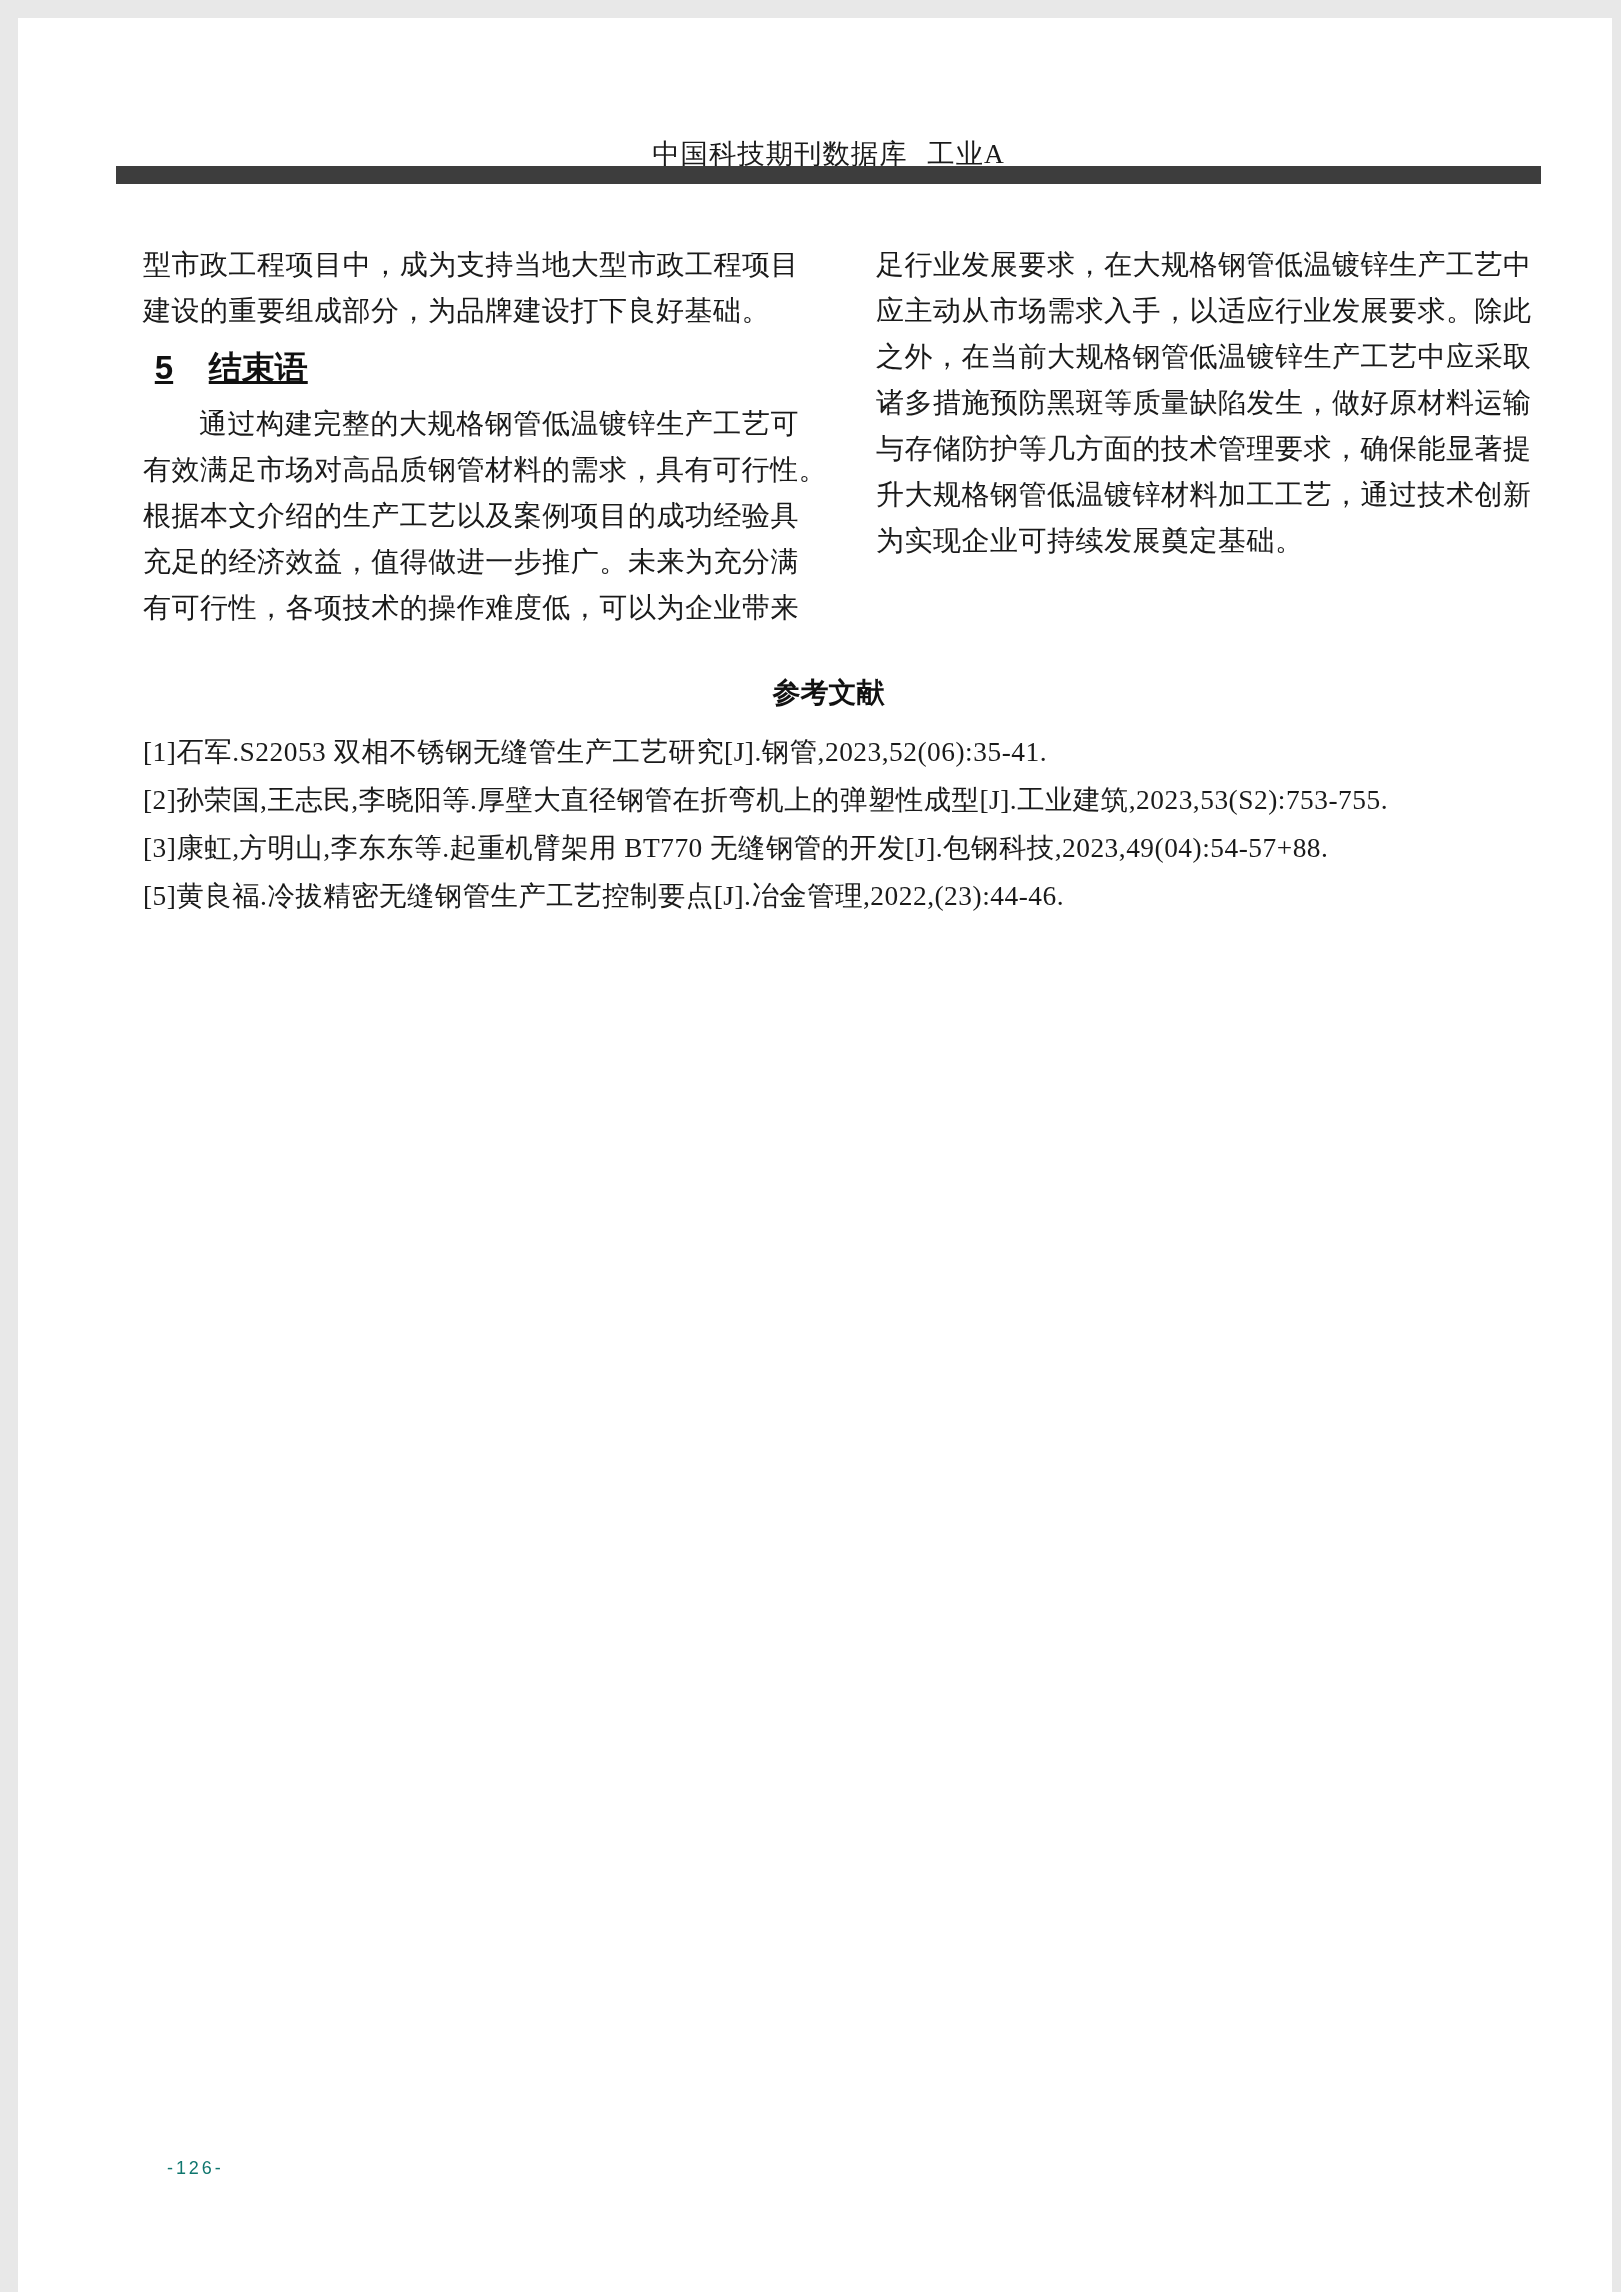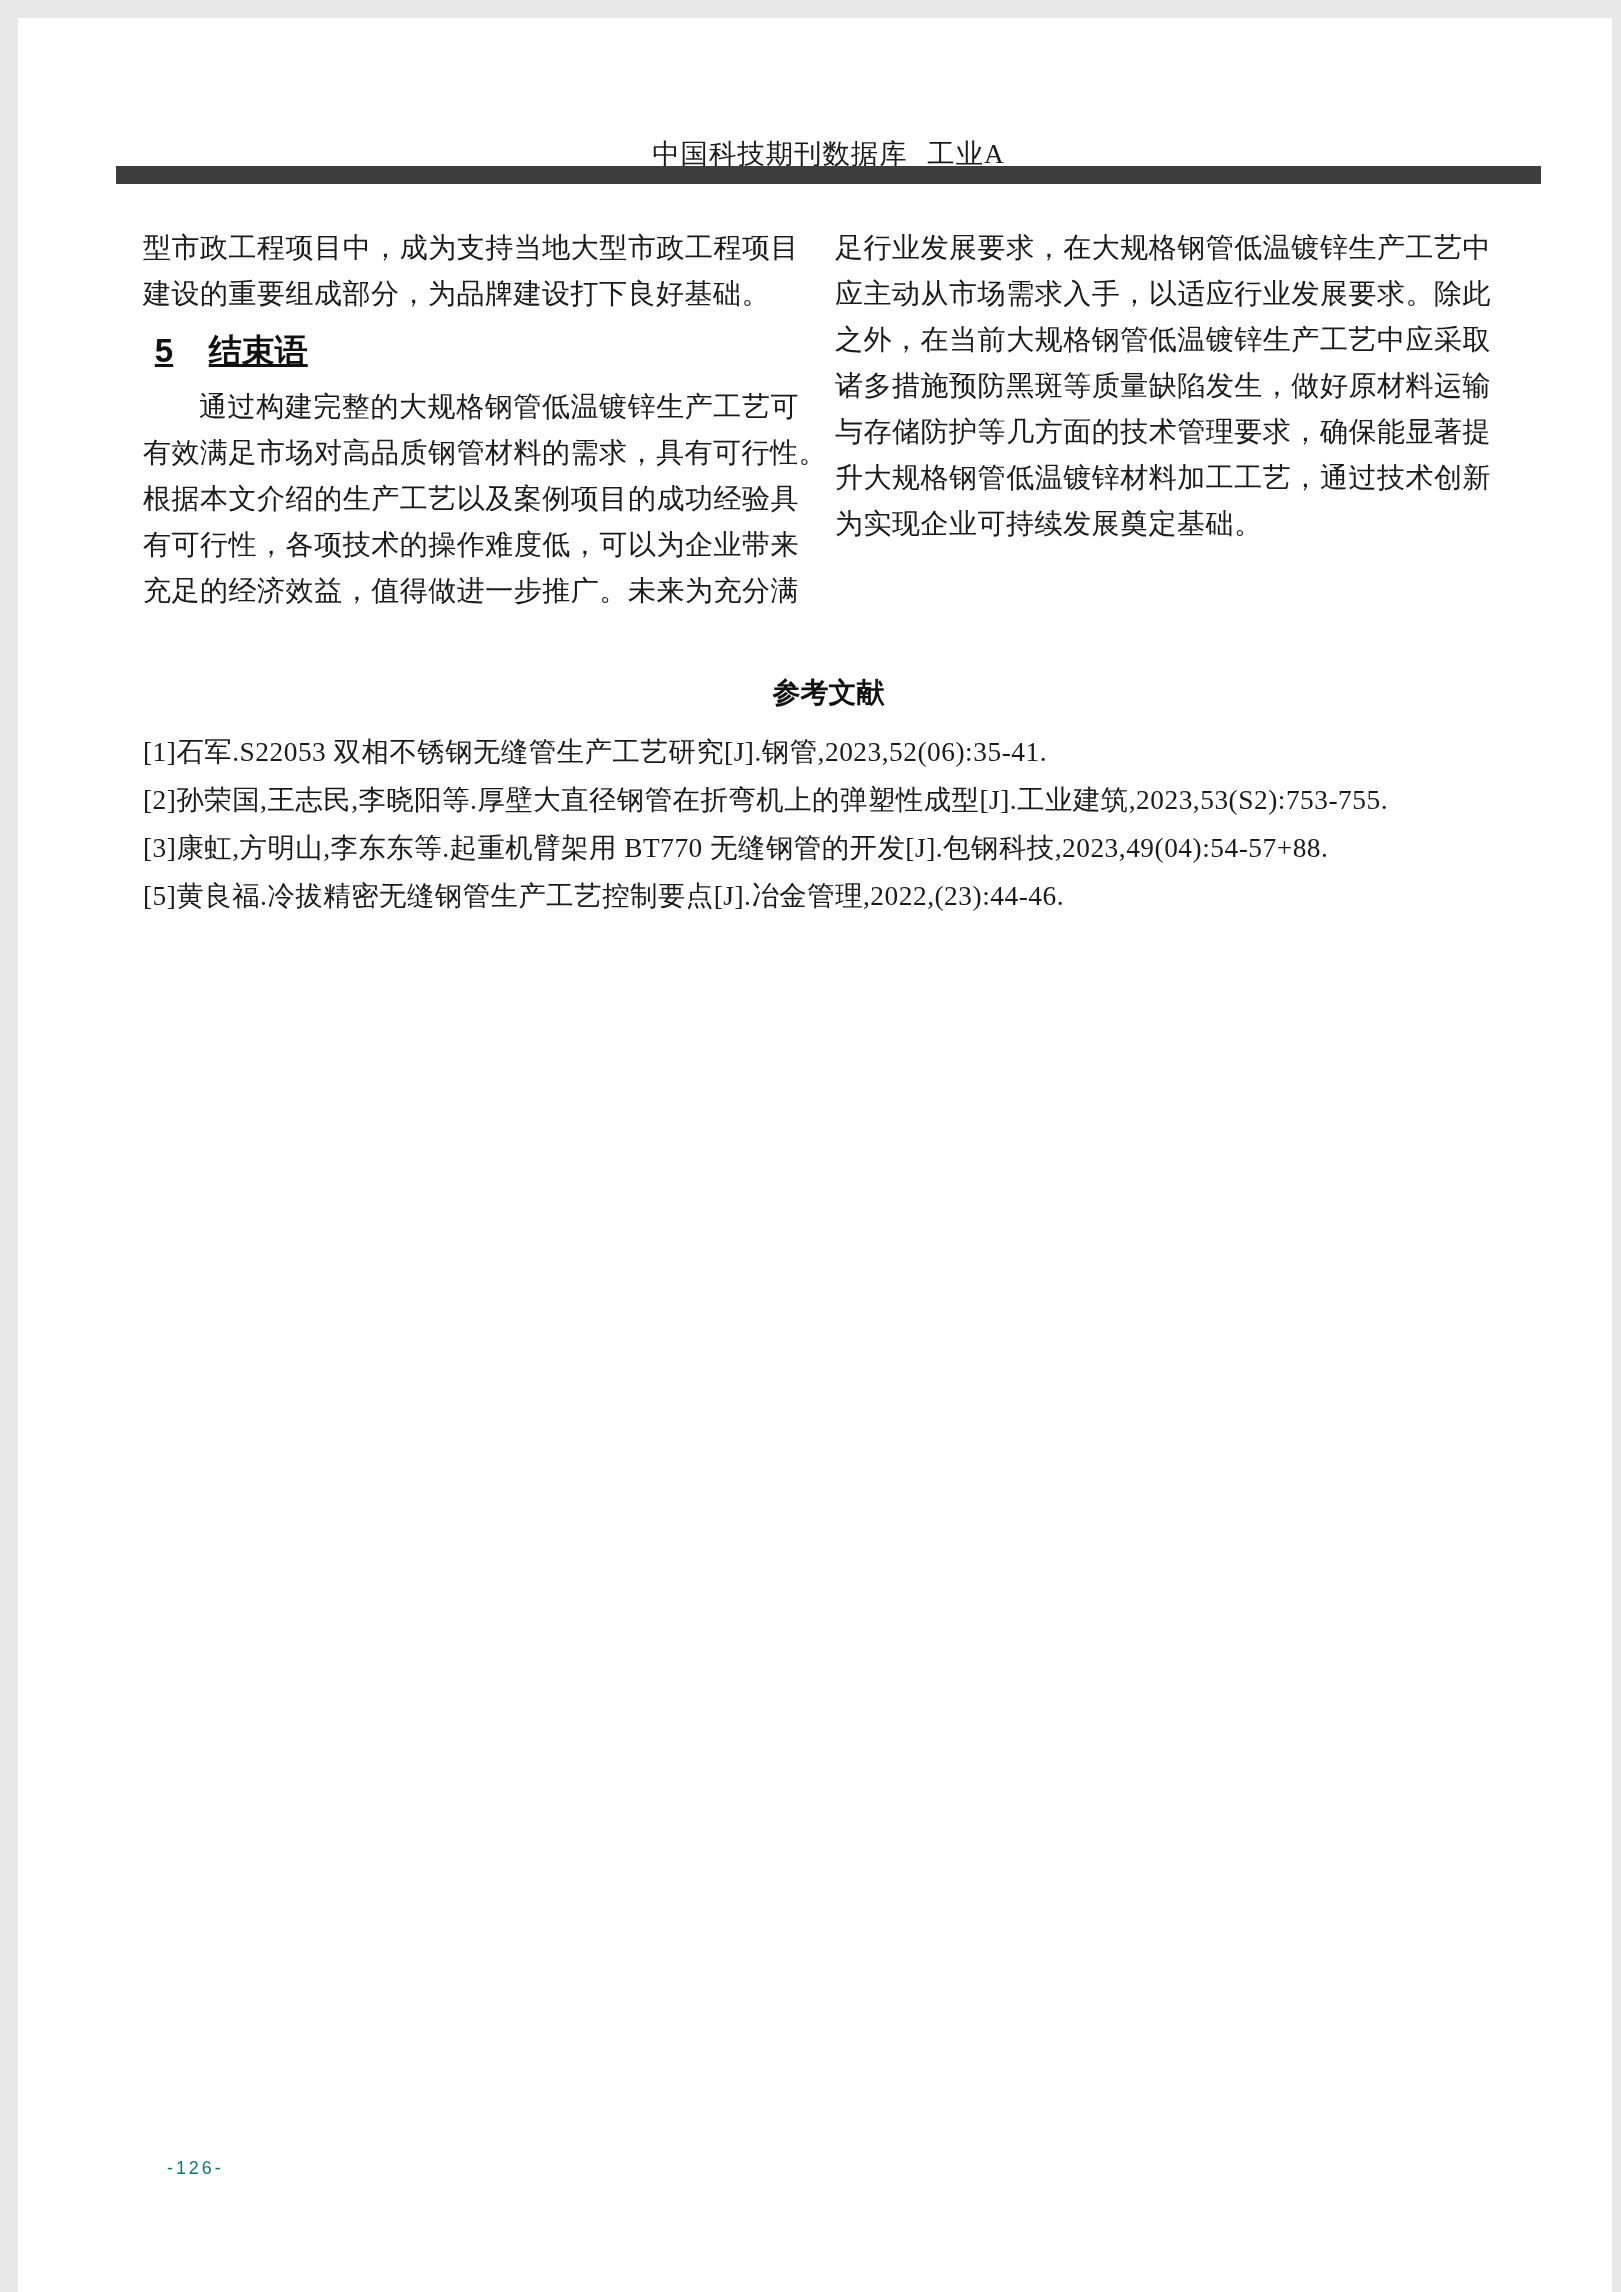--- a/index.html
+++ b/index.html
@@ -27,24 +27,25 @@
   .header-rule {
     position: absolute;
     top: 148px;
     left: 98px;
     width: 1425px;
     height: 2.9px;
     background: #3d3d3d;
   }
   .columns {
     position: absolute;
-    top: 180px;
+    top: 197px;
     left: 98px;
     width: 1425px;
     display: flex;
+    gap: 41px;
   }
   .col { width: 692px; }
   .line {
     font-size: 28px;
     line-height: 46px;
     height: 46px;
     text-align: justify;
     text-align-last: justify;
     white-space: nowrap;
     letter-spacing: 0.5px;
@@ -109,22 +110,22 @@
       <div class="line">型市政工程项目中，成为支持当地大型市政工程项目</div>
       <div class="line para-end">建设的重要组成部分，为品牌建设打下良好基础。</div>
 
       <div class="section-heading">
         <span class="num">5</span><span>结束语</span>
       </div>
 
       <div class="line indent">通过构建完整的大规格钢管低温镀锌生产工艺可</div>
       <div class="line">有效满足市场对高品质钢管材料的需求，具有可行性。</div>
       <div class="line">根据本文介绍的生产工艺以及案例项目的成功经验具</div>
+      <div class="line">充足的经济效益，值得做进一步推广。未来为充分满</div>
       <div class="line">有可行性，各项技术的操作难度低，可以为企业带来</div>
-      <div class="line">充足的经济效益，值得做进一步推广。未来为充分满</div>
     </div>
 
     <div class="col">
       <div class="line">足行业发展要求，在大规格钢管低温镀锌生产工艺中</div>
       <div class="line">应主动从市场需求入手，以适应行业发展要求。除此</div>
       <div class="line">之外，在当前大规格钢管低温镀锌生产工艺中应采取</div>
       <div class="line">诸多措施预防黑斑等质量缺陷发生，做好原材料运输</div>
       <div class="line">与存储防护等几方面的技术管理要求，确保能显著提</div>
       <div class="line">升大规格钢管低温镀锌材料加工工艺，通过技术创新</div>
       <div class="line para-end">为实现企业可持续发展奠定基础。</div>

